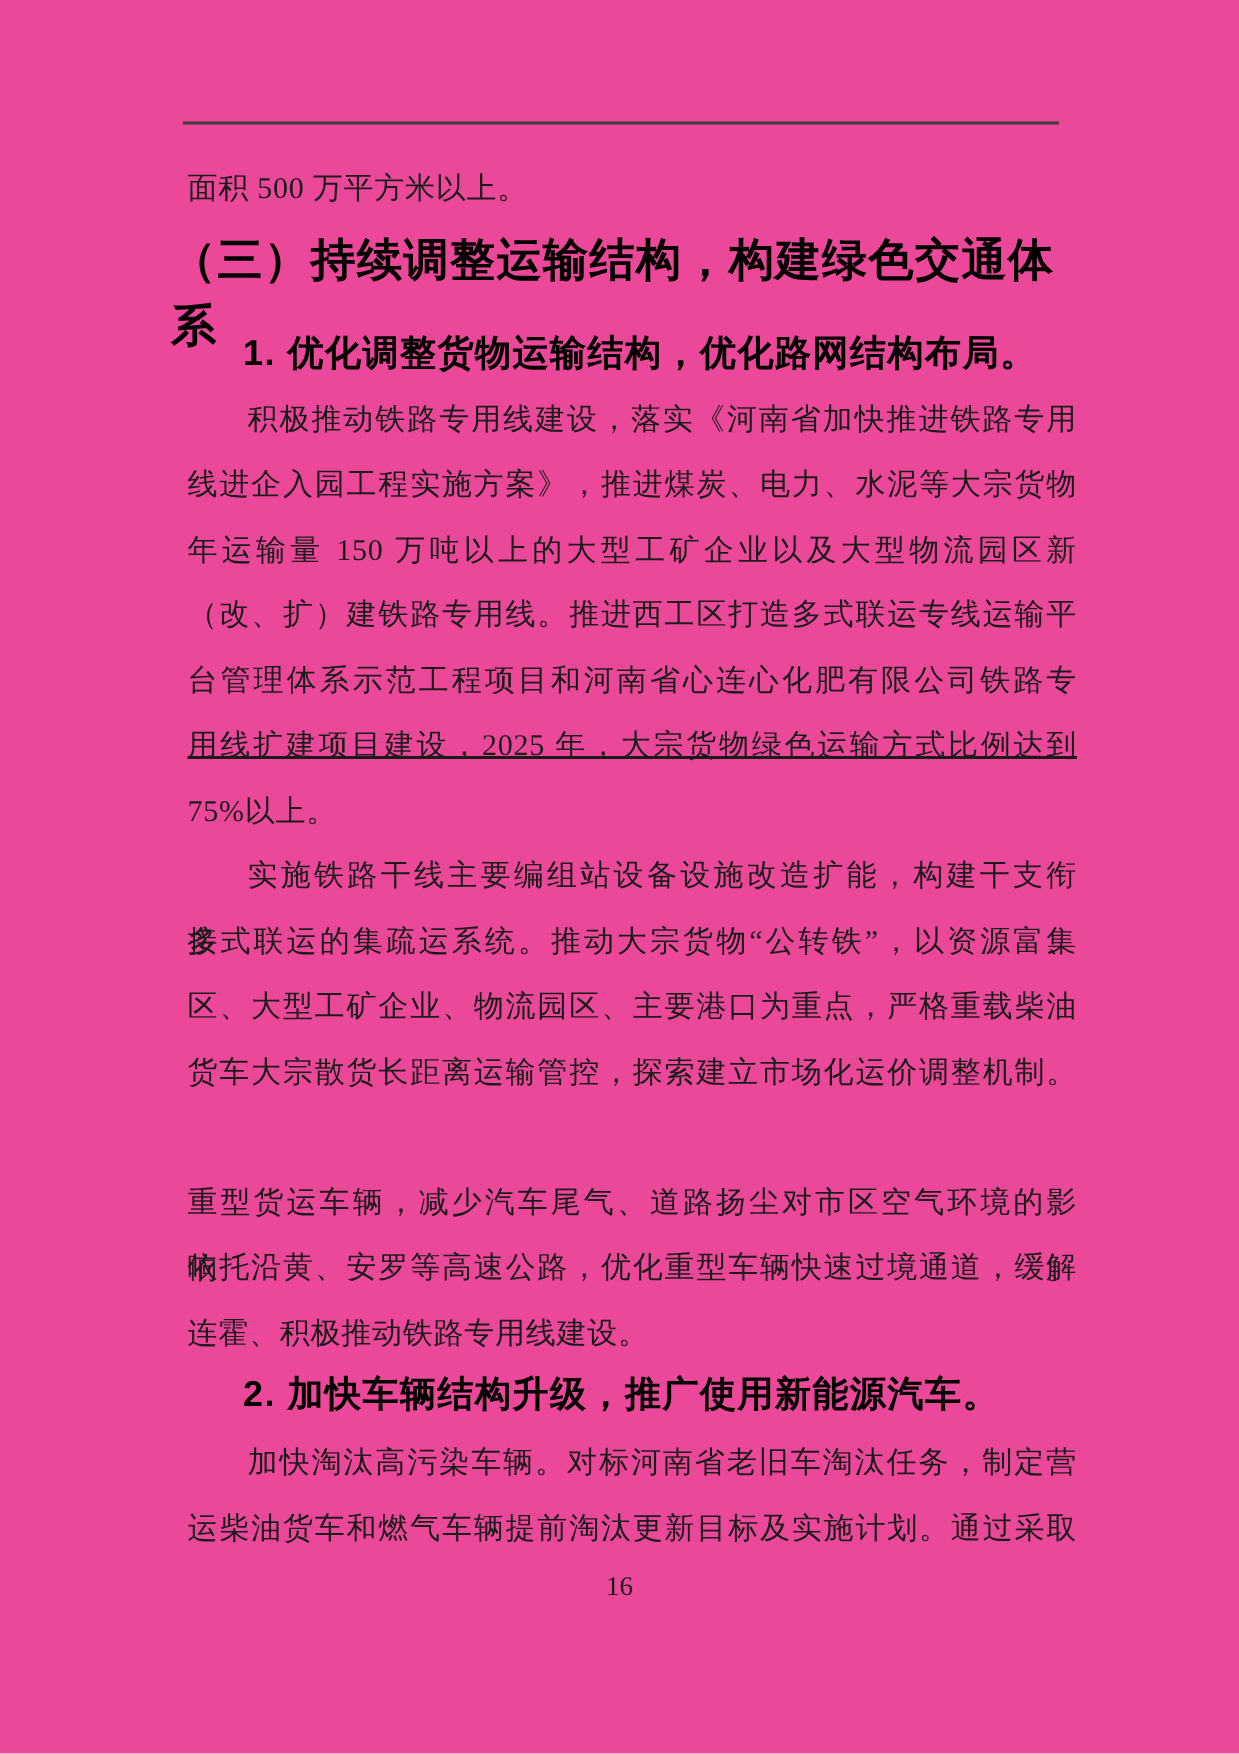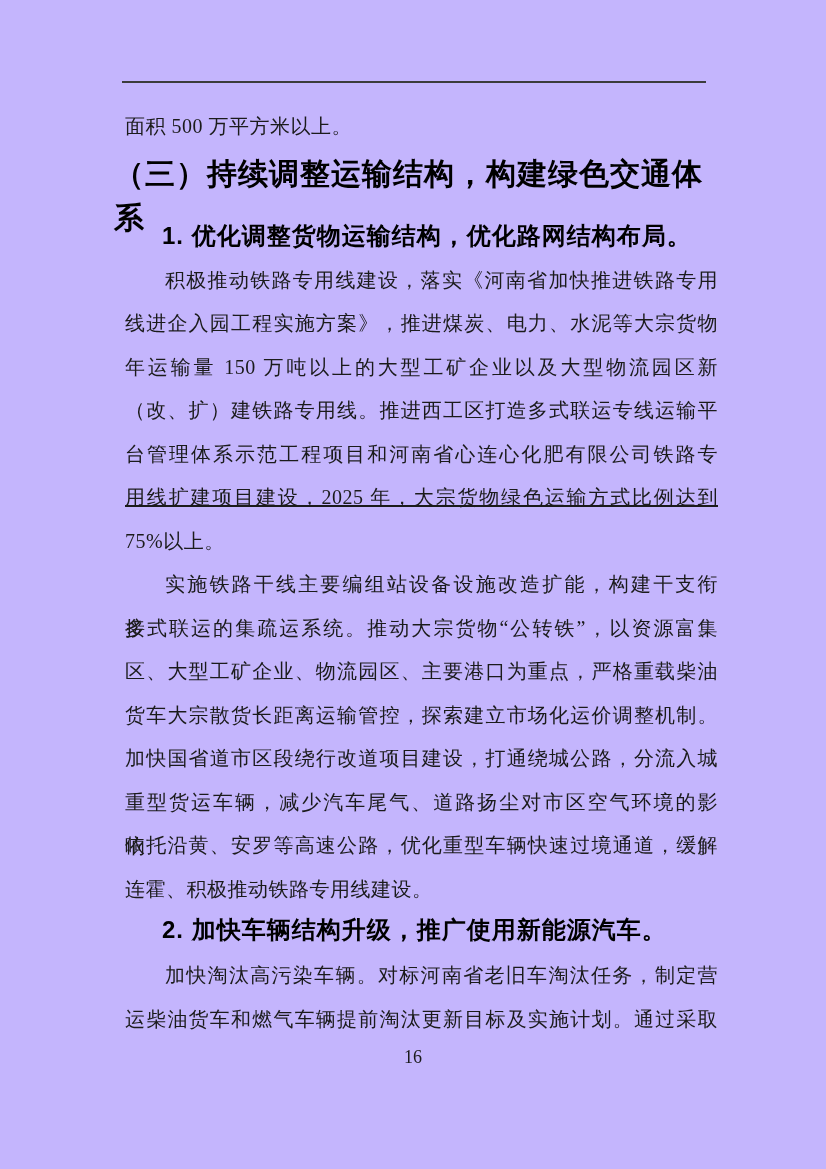--- a/index.html
+++ b/index.html
@@ -4,21 +4,21 @@
 <style>
   html, body {
     margin: 0;
     padding: 0;
     background: #ffffff;
   }
   .page {
     position: relative;
     width: 826px;
     height: 1169px;
-    background: #c4b5fd;
+    background: #ec4899;
     overflow: hidden;
     font-family: "Liberation Serif", serif;
   }
   .header-rule {
     position: absolute;
     left: 122px;
     top: 81px;
     width: 584px;
     height: 2px;
     background: #3c3c3c;
@@ -106,21 +106,20 @@
   <div class="line l5 just">线进企入园工程实施方案》，推进煤炭、电力、水泥等大宗货物</div>
   <div class="line l6 just">年运输量 150 万吨以上的大型工矿企业以及大型物流园区新</div>
   <div class="line l7 just">（改、扩）建铁路专用线。推进西工区打造多式联运专线运输平</div>
   <div class="line l8 just">台管理体系示范工程项目和河南省心连心化肥有限公司铁路专</div>
   <div class="line l9 just">用线扩建项目建设，2025 年，大宗货物绿色运输方式比例达到</div>
   <div class="line l10">75%以上。</div>
   <div class="line l11 just ind">实施铁路干线主要编组站设备设施改造扩能，构建干支衔接、</div>
   <div class="line l12 just">多式联运的集疏运系统。推动大宗货物“公转铁”，以资源富集</div>
   <div class="line l13 just">区、大型工矿企业、物流园区、主要港口为重点，严格重载柴油</div>
   <div class="line l14 just">货车大宗散货长距离运输管控，探索建立市场化运价调整机制。</div>
-  <div class="line l15 just">加快国省道市区段绕行改道项目建设，打通绕城公路，分流入城</div>
   <div class="line l16 just">重型货运车辆，减少汽车尾气、道路扬尘对市区空气环境的影响。</div>
   <div class="line l17 just">依托沿黄、安罗等高速公路，优化重型车辆快速过境通道，缓解</div>
   <div class="line l18">连霍、积极推动铁路专用线建设。</div>
   <div class="line l19 h2">2. 加快车辆结构升级，推广使用新能源汽车。</div>
   <div class="line l20 just ind">加快淘汰高污染车辆。对标河南省老旧车淘汰任务，制定营</div>
   <div class="line l21 just">运柴油货车和燃气车辆提前淘汰更新目标及实施计划。通过采取</div>
 
   <div class="page-number">16</div>
 
 </div>

